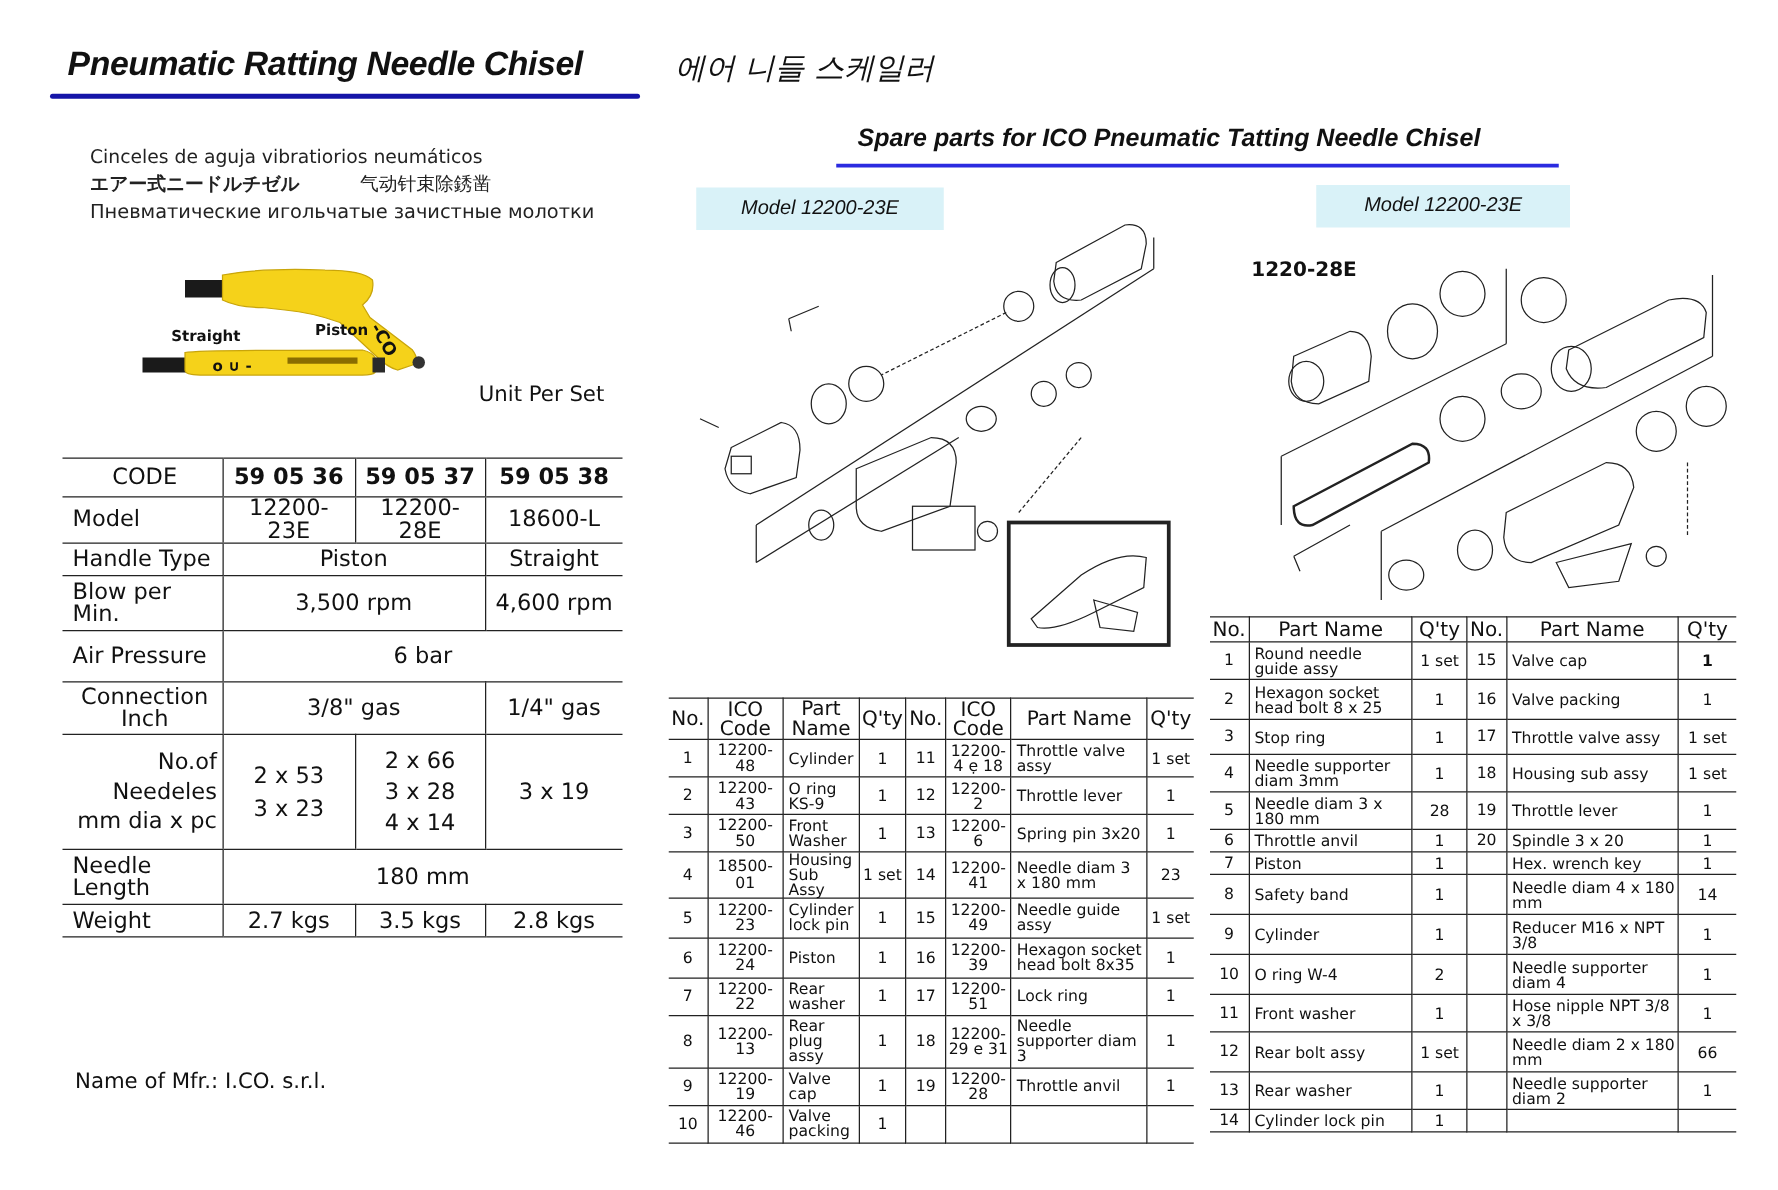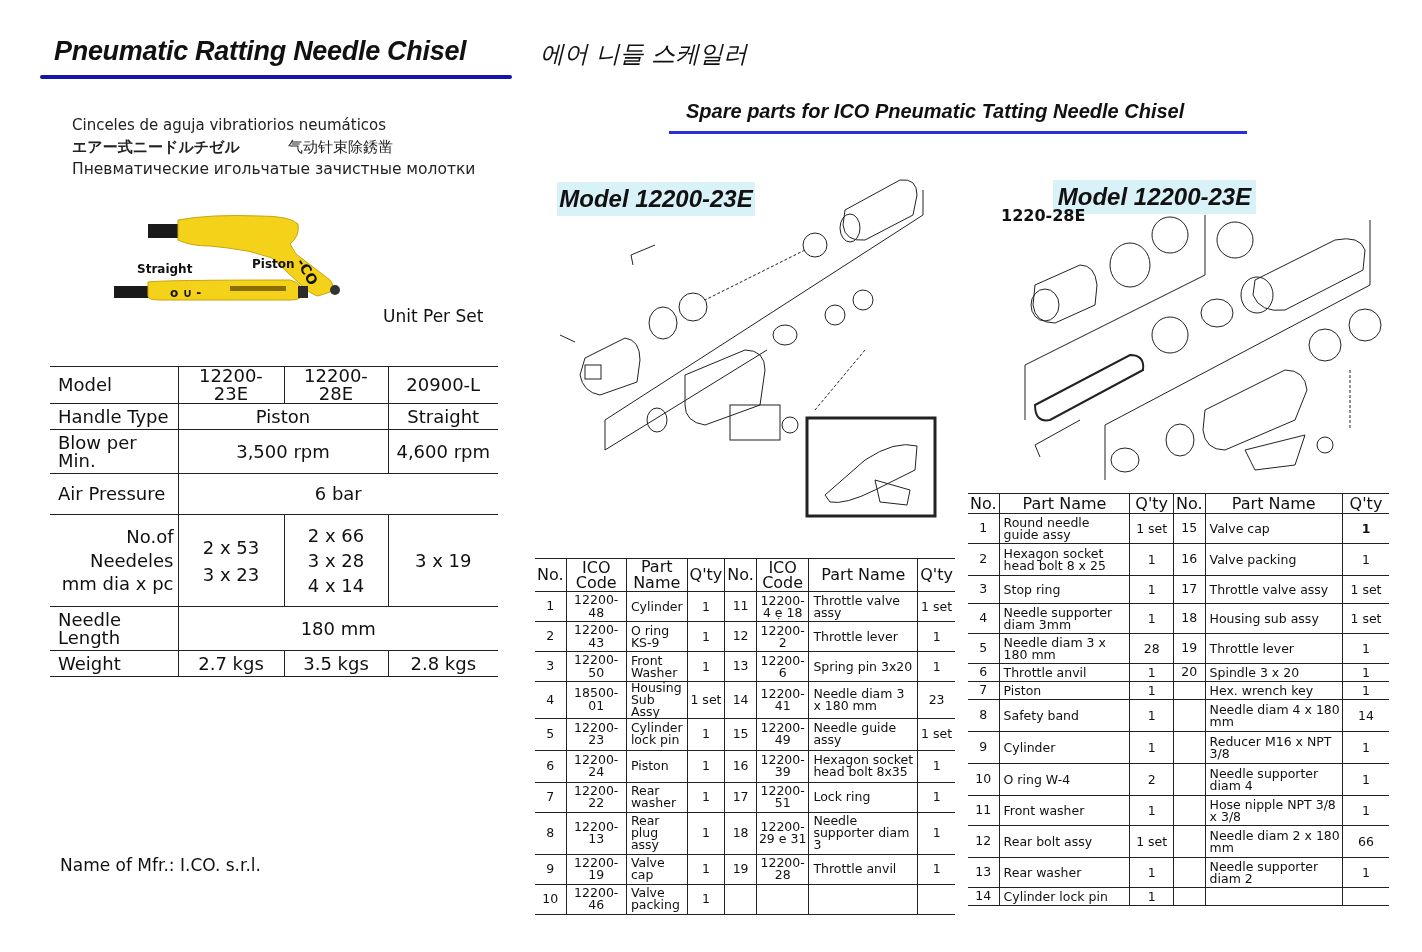--- a/index.html
+++ b/index.html
@@ -27,22 +27,22 @@
   table.spec td.code-h { text-align: center; }
   table.spec td.bold { font-weight: bold; font-size: 18px; }
   .mfr { left: 60px; top: 855px; font-size: 17px; }
 
   
   .spare-title {
     left: 686px; top: 100px; font-family: "Liberation Sans", sans-serif; font-weight: bold; font-style: italic; font-size: 20px; color:#111;
   }
   .spare-underline { left: 669px; top: 131px; width: 578px; height: 3px; background: #2b2be0; }
   .model-box {
-    background: #d9f2f8; font-family: "Liberation Sans", sans-serif; font-weight: bold; font-style: italic; font-size: 24px;
-    display: flex; align-items: center; justify-content: center; color: #111; margin-top: 32px;
+    background: #d9f2f8; font-family: "Liberation Sans", sans-serif; font-weight: normal; font-style: italic; font-size: 16px;
+    display: flex; align-items: center; justify-content: center; color: #111;
   }
   .model-label-28 { left: 1001px; top: 206px; font-family: "DejaVu Sans", sans-serif; font-weight: bold; font-size: 16px; }
 
   table.parts { position: absolute; border-collapse: collapse; font-family: "DejaVu Sans", sans-serif; }
   table.parts td, table.parts th { border: 1px solid #222; font-size: 12.5px; text-align: center; vertical-align: middle; line-height: 1.0; font-weight: normal; padding: 0 2px; }
   table.parts th { font-size: 16px; }
   table.parts td.name { text-align: left; padding-left: 4px; }
   table.parts tr > *:first-child { border-left: none; }
   table.parts tr > *:last-child { border-right: none; }
   table.parts .lh { line-height: 0.95; }
@@ -81,39 +81,50 @@
 <div class="abs unit-label">Unit Per Set</div>
 
 <table class="spec">
   <colgroup>
       <col style="width:128px">
       <col style="width:106px">
       <col style="width:104px">
       <col style="width:110px">
     </colgroup>
   <tbody>
+      <tr style="height:31px">
+    <td class="code-h" style="font-size:18px">CODE</td>
+    <td class="bold">59 05 36</td>
+    <td class="bold">59 05 37</td>
+    <td class="bold">59 05 38</td>
+  </tr>
   <tr style="height:27px">
     <td>Model</td>
     <td>12200-23E</td>
     <td>12200-28E</td>
-    <td>20900-L</td>
+    <td>18600-L</td>
   </tr>
   <tr style="height:26px">
     <td>Handle Type</td>
     <td colspan="2">Piston</td>
     <td>Straight</td>
   </tr>
   <tr style="height:44px">
     <td><span>Blow per</span><br><span>Min.</span></td>
     <td colspan="2">3,500 rpm</td>
     <td>4,600 rpm</td>
   </tr>
   <tr style="height:41px">
     <td>Air Pressure</td>
     <td colspan="3">6 bar</td>
+  </tr>
+  <tr style="height:42px">
+    <td style="text-align:center"><span>Connection</span><br><span>Inch</span></td>
+    <td colspan="2">3/8" gas</td>
+    <td>1/4" gas</td>
   </tr>
   <tr style="height:92px">
     <td style="text-align:right; line-height:1.3"><span>No.of</span><br><span>Needeles</span><br><span>mm dia x pc</span></td>
     <td style="line-height:1.5"><span>2 x 53</span><br><span>3 x 23</span></td>
     <td style="line-height:1.4"><span>2 x 66</span><br><span>3 x 28</span><br><span>4 x 14</span></td>
     <td>3 x 19</td>
   </tr>
   <tr style="height:44px">
     <td><span>Needle</span><br><span>Length</span></td>
     <td colspan="3">180 mm</td>

